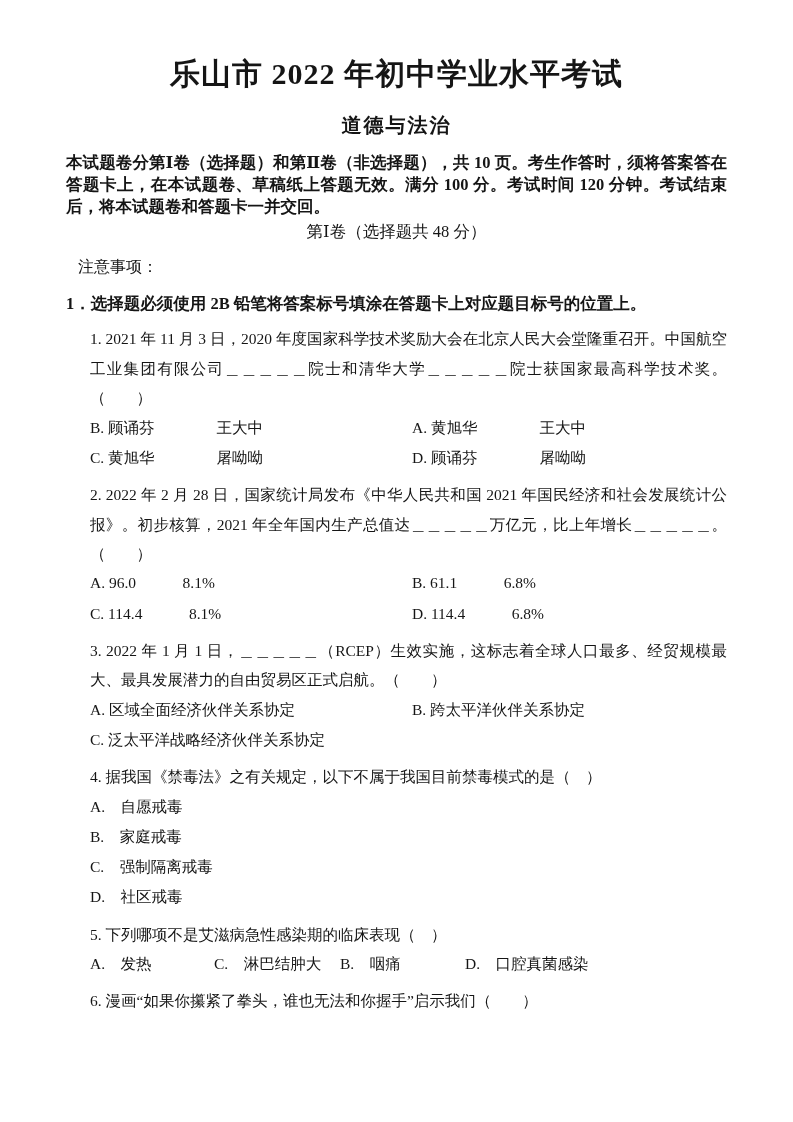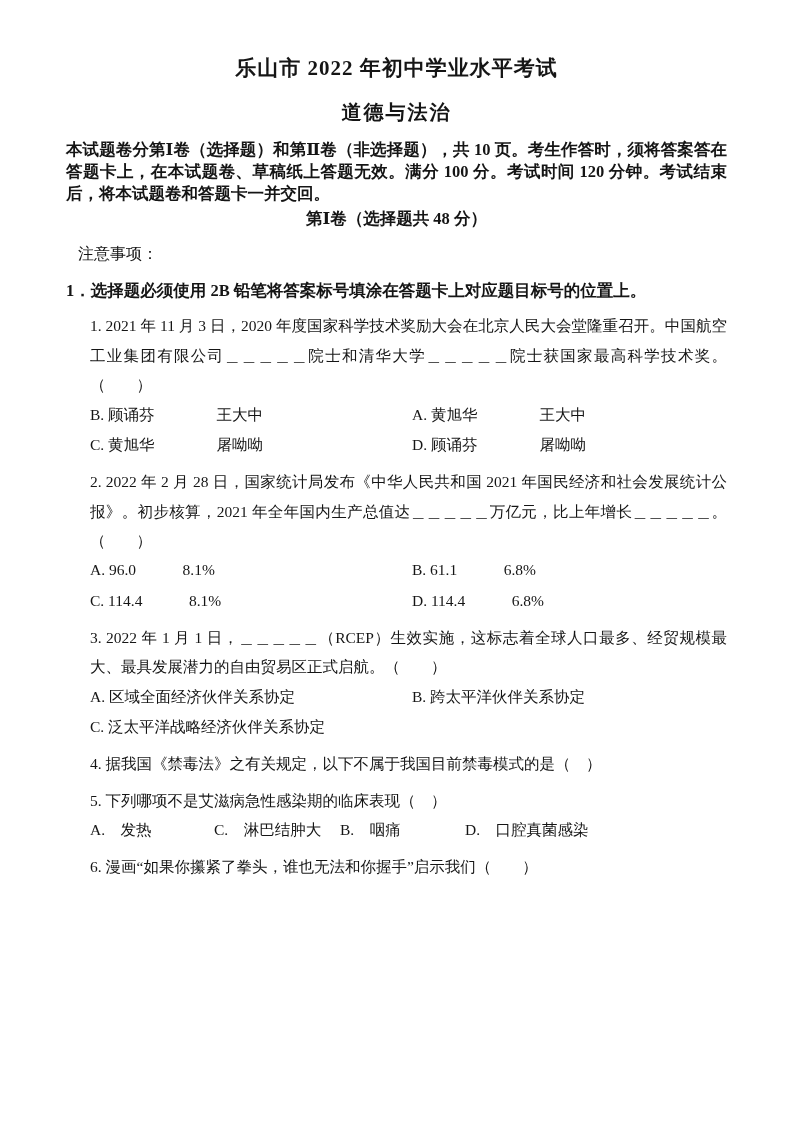--- a/index.html
+++ b/index.html
@@ -8,39 +8,39 @@
     background:#ffffff;
     color:#151515;
     font-family:"Liberation Serif","DejaVu Serif",serif;
     overflow:hidden;
   }
   .page { padding:54px 66px 0 66px; box-sizing:border-box; }
 
   .title {
     margin:0 0 17px 0;
     text-align:center;
-    font-size:21px; font-weight:bold;
+    font-size:30px; font-weight:bold;
     letter-spacing:1px;
   }
   .subject {
     margin:0 0 13px 0;
     text-align:center;
     font-size:20px; font-weight:bold;
     letter-spacing:2px;
   }
   .intro {
     margin:0;
     font-size:16.5px; font-weight:bold;
     line-height:1.33;
     text-align:justify;
   }
   .section-heading {
     margin:3px 0 2px 0;
     text-align:center;
-    font-size:16.5px; font-weight:bold;
+    font-size:16.5px; font-weight:normal;
   }
   .notice-title {
     margin:12px;
     font-size:16px; font-weight:normal;
     line-height:1.5;
   }
   .notice {
     margin:0;
     font-size:16.5px; font-weight:bold;
     line-height:1.55;
@@ -103,20 +103,26 @@
       <p class="q-text">3. 2022 年 1 月 1 日，＿＿＿＿＿（RCEP）生效实施，这标志着全球人口最多、经贸规模最大、最具发展潜力的自由贸易区正式启航。（　　）</p>
       <div class="opts two-col">
         <span class="opt">A. 区域全面经济伙伴关系协定</span>
         <span class="opt">B. 跨太平洋伙伴关系协定</span>
         <span class="opt">C. 泛太平洋战略经济伙伴关系协定</span>
       </div>
     </div>
 
     <div class="question">
       <p class="q-text">4. 据我国《禁毒法》之有关规定，以下不属于我国目前禁毒模式的是（　）</p>
+      <div class="opts one-col">
+        <span class="opt">A.　自愿戒毒</span>
+        <span class="opt">B.　家庭戒毒</span>
+        <span class="opt">C.　强制隔离戒毒</span>
+        <span class="opt">D.　社区戒毒</span>
+      </div>
     </div>
 
     <div class="question">
       <p class="q-text">5. 下列哪项不是艾滋病急性感染期的临床表现（　）</p>
       <div class="opts four-col">
         <span class="opt">A.　发热</span>
         <span class="opt">C.　淋巴结肿大</span>
         <span class="opt">B.　咽痛</span>
         <span class="opt">D.　口腔真菌感染</span>
       </div>

